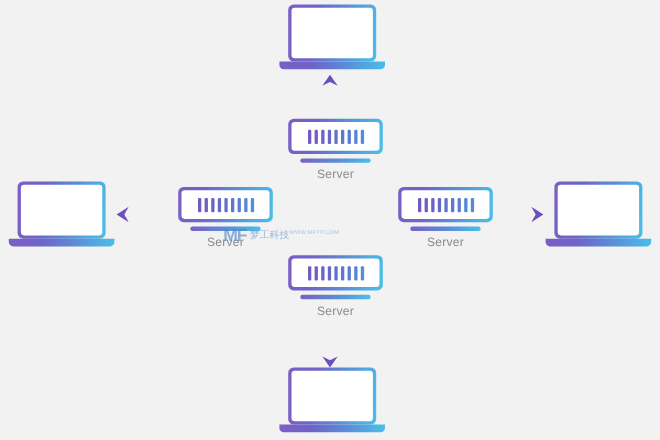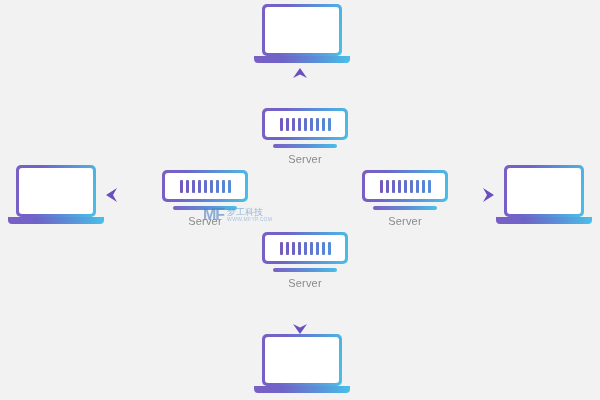--- a/index.html
+++ b/index.html
@@ -142,21 +142,21 @@
   .watermark .wm-mark {
     font-family: "Liberation Sans", sans-serif;
     font-size: 16px;
     font-weight: bold;
     color: #4f83c4;
     line-height: 1;
     letter-spacing: -1px;
   }
   .watermark .wm-text {
     display: flex;
-    flex-direction: column;
+    flex-direction: row;
     line-height: 1.05;
   }
   .watermark .wm-cn {
     font-family: "DejaVu Sans", sans-serif;
     font-size: 9px;
     color: #5b8ec9;
     white-space: nowrap;
   }
   .watermark .wm-url {
     font-family: "Liberation Sans", sans-serif;

